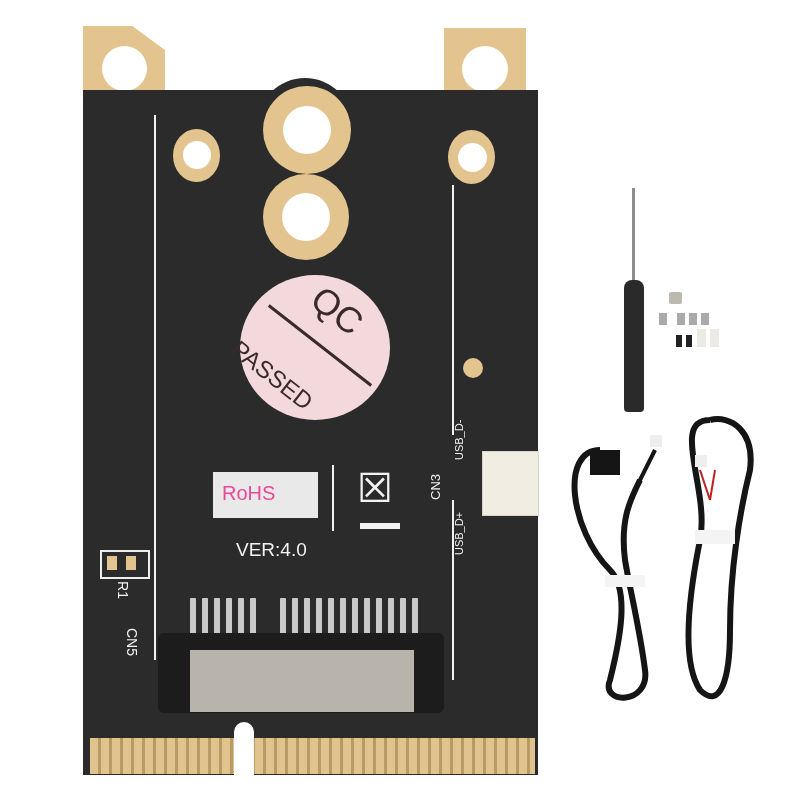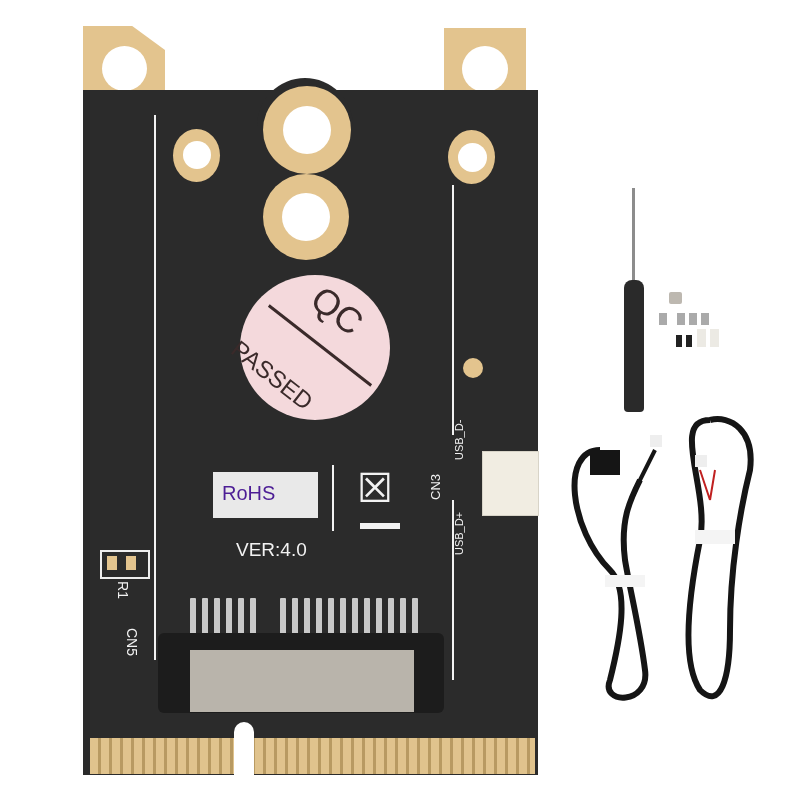--- a/index.html
+++ b/index.html
@@ -38,21 +38,21 @@
   <div class="silk" style="left:154px;top:115px;width:2px;height:545px;"></div>
   <div class="silk" style="left:452px;top:185px;width:2px;height:250px;"></div>
   <div class="silk" style="left:452px;top:500px;width:2px;height:180px;"></div>
 
   <div class="abs" style="left:240px;top:275px;width:150px;height:145px;border-radius:50%;background:#f4d9dc;"></div>
   <div class="abs" style="left:255px;top:344px;width:130px;height:3px;background:#3a2a2a;transform:rotate(38deg);"></div>
   <div class="txt" style="left:310px;top:290px;font-size:36px;color:#3a2a2a;transform:rotate(38deg);">QC</div>
   <div class="txt" style="left:243px;top:335px;font-size:24px;color:#3a2a2a;transform:rotate(38deg);transform-origin:left top;">PASSED</div>
 
   <div class="abs" style="left:213px;top:472px;width:105px;height:46px;background:#e9e9e9;"></div>
-  <div class="txt" style="left:222px;top:482px;font-size:20px;color:#4c1d95;">RoHS</div>
+  <div class="txt" style="left:222px;top:482px;font-size:20px;color:#ec4899;">RoHS</div>
   <div class="silk" style="left:332px;top:465px;width:2px;height:66px;"></div>
   <div class="txt" style="left:357px;top:465px;font-size:40px;">☒</div>
   <div class="silk" style="left:360px;top:523px;width:40px;height:6px;"></div>
   <div class="txt" style="left:236px;top:539px;font-size:19px;">VER:4.0</div>
 
   <div class="txt" style="left:453px;top:420px;font-size:11px;transform:rotate(-90deg);transform-origin:left top;top:460px;">USB_D-</div>
   <div class="txt" style="left:428px;top:500px;font-size:13px;transform:rotate(-90deg);transform-origin:left top;">CN3</div>
   <div class="txt" style="left:453px;top:555px;font-size:11px;transform:rotate(-90deg);transform-origin:left top;">USB_D+</div>
   <div class="abs" style="left:482px;top:451px;width:55px;height:63px;background:#f1ede2;border:1px solid #d8d4c8;"></div>
   <div class="abs gold" style="left:463px;top:358px;width:20px;height:20px;border-radius:50%;"></div>

